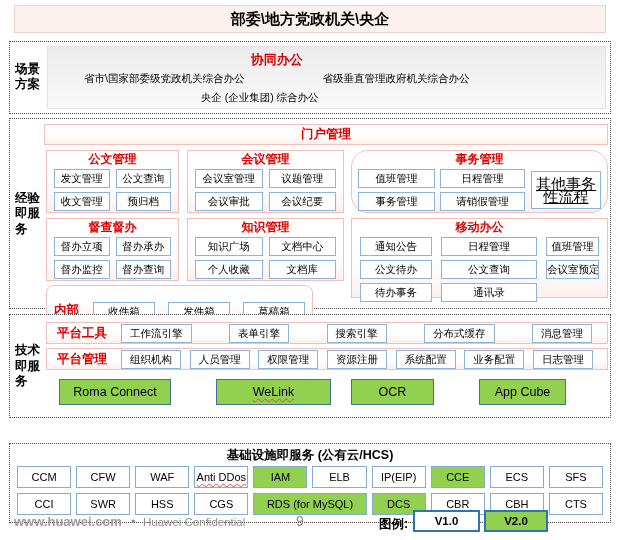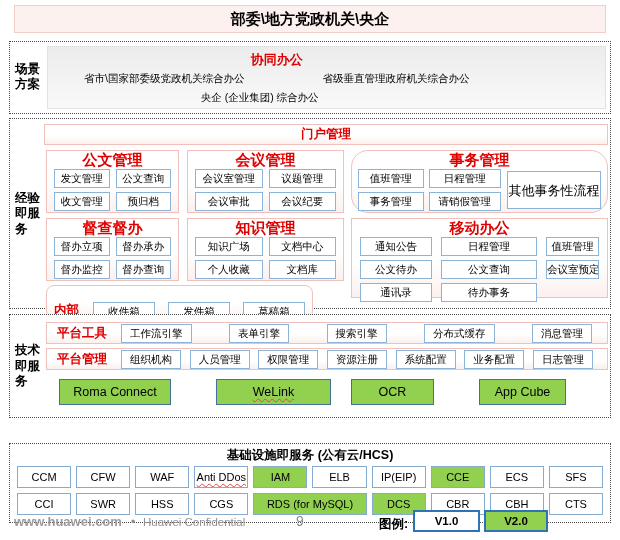--- a/index.html
+++ b/index.html
@@ -32,38 +32,38 @@
   .scen-row { display:flex; padding-left:36px; gap:78px; font-size:10.5px; margin-top:3px; }
   .scen-center { width:76%; text-align:center; font-size:10.5px; margin-top:5px; }
 
   
   .pinkbox { background:linear-gradient(180deg,#FFFFFF 55%,#FBF0EE);
     border:1px solid #F2C0BA; position:absolute; }
   .banner { display:flex; align-items:center; }
   .banner-title { color:#E00000; font-weight:bold; font-size:12.5px; }
   .portal-banner { left:-2px; top:5px; width:564px; height:21px; justify-content:center; }
 
-  .grp-title { text-align:center; color:#E00000; font-weight:bold; font-size:15px;
+  .grp-title { text-align:center; color:#E00000; font-weight:bold; font-size:12px;
     margin-top:1px; line-height:15px; }
   .items2 { display:grid; grid-template-columns:1fr 1fr; gap:4px 6px; padding:2px 7px 0 7px; }
   .item { background:#fff; border:1px solid #8CB4D8; font-size:10.5px; text-align:center;
     padding:1px 0 2px 0; white-space:nowrap; overflow:hidden; line-height:14px; }
 
   .g-gongwen { left:0;   top:31px; width:133px; height:63px; }
   .g-huiyi   { left:141px;top:31px; width:157px; height:63px; }
   .g-shiwu   { left:305px;top:31px; width:257px; height:63px;border-radius:17px; }
   .g-ducha   { left:0;   top:99px; width:133px; height:63px; }
   .g-zhishi  { left:141px;top:99px; width:157px; height:63px; }
   .g-yidong  { left:305px;top:99px; width:257px; height:80px; }
 
   .shiwu-body { display:flex; gap:6px; padding:2px 6px 0 6px; }
   .shiwu-grid { flex:1; display:grid; grid-template-columns:1fr 1.1fr; gap:4px 5px; }
-  .side-item { width:94px; align-self:center; height:38px; display:flex; align-items:center;
-    justify-content:center; background:#fff; border:1px solid #8CB4D8; font-size:13px;
-    text-align:center; line-height:13px; }
+  .side-item { width:70px; align-self:center; height:38px; display:flex; align-items:center;
+    justify-content:center; background:#fff; border:1px solid #8CB4D8; font-size:15px;
+    text-align:center; line-height:13px;text-decoration:underline; }
 
   .yidong-grid { display:grid; grid-template-columns:72px 96px 1fr; gap:4px 9px;
     padding:2px 8px 0 8px; }
 
   .mail-row { left:0; top:166px; width:267px; height:22px; display:flex; align-items:flex-start;
     padding:16px 7px; gap:13px;border-radius:8px; }
   .mail-row .item { width:62px; flex:none; }
 
   
   .tool-banner { left:0; top:7px;  width:562px; height:22px; padding:0 15px 0 10px; }
@@ -183,22 +183,22 @@
 
       <div class="pinkbox g-yidong">
         <div class="grp-title">移动办公</div>
         <div class="yidong-grid">
           <div class="item">通知公告</div>
           <div class="item">日程管理</div>
           <div class="item">值班管理</div>
           <div class="item">公文待办</div>
           <div class="item">公文查询</div>
           <div class="item">会议室预定</div>
+          <div class="item">待办事务</div>
           <div class="item">通讯录</div>
-          <div class="item">待办事务</div>
         </div>
       </div>
 
       <div class="pinkbox mail-row">
         <span class="banner-title">内部邮件</span>
         <div class="item">收件箱</div>
         <div class="item">发件箱</div>
         <div class="item">草稿箱</div>
       </div>
     </div>

